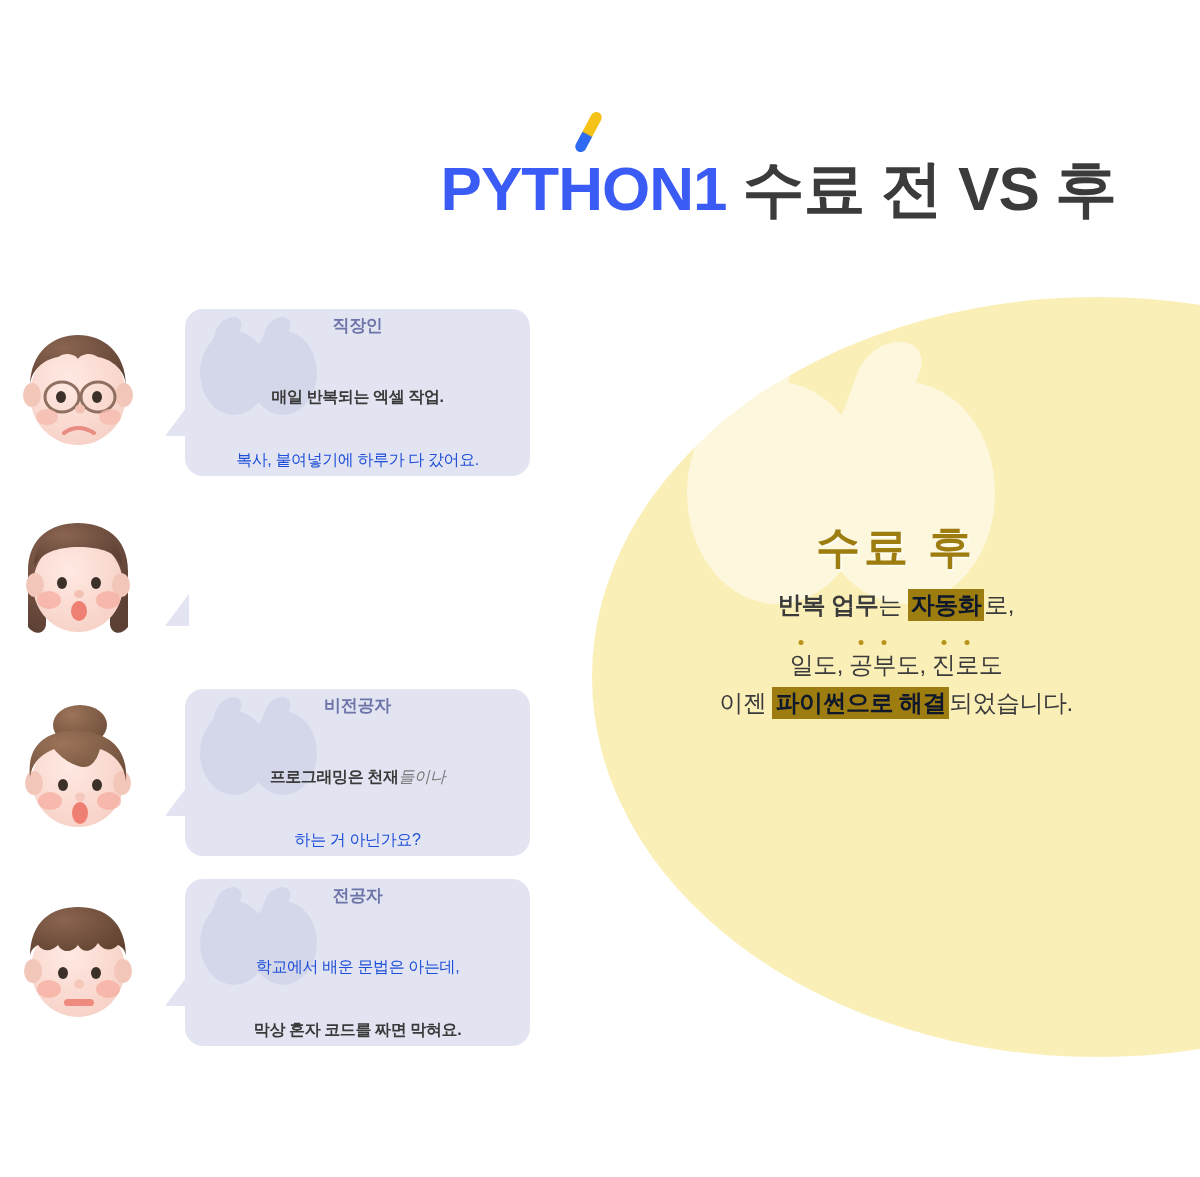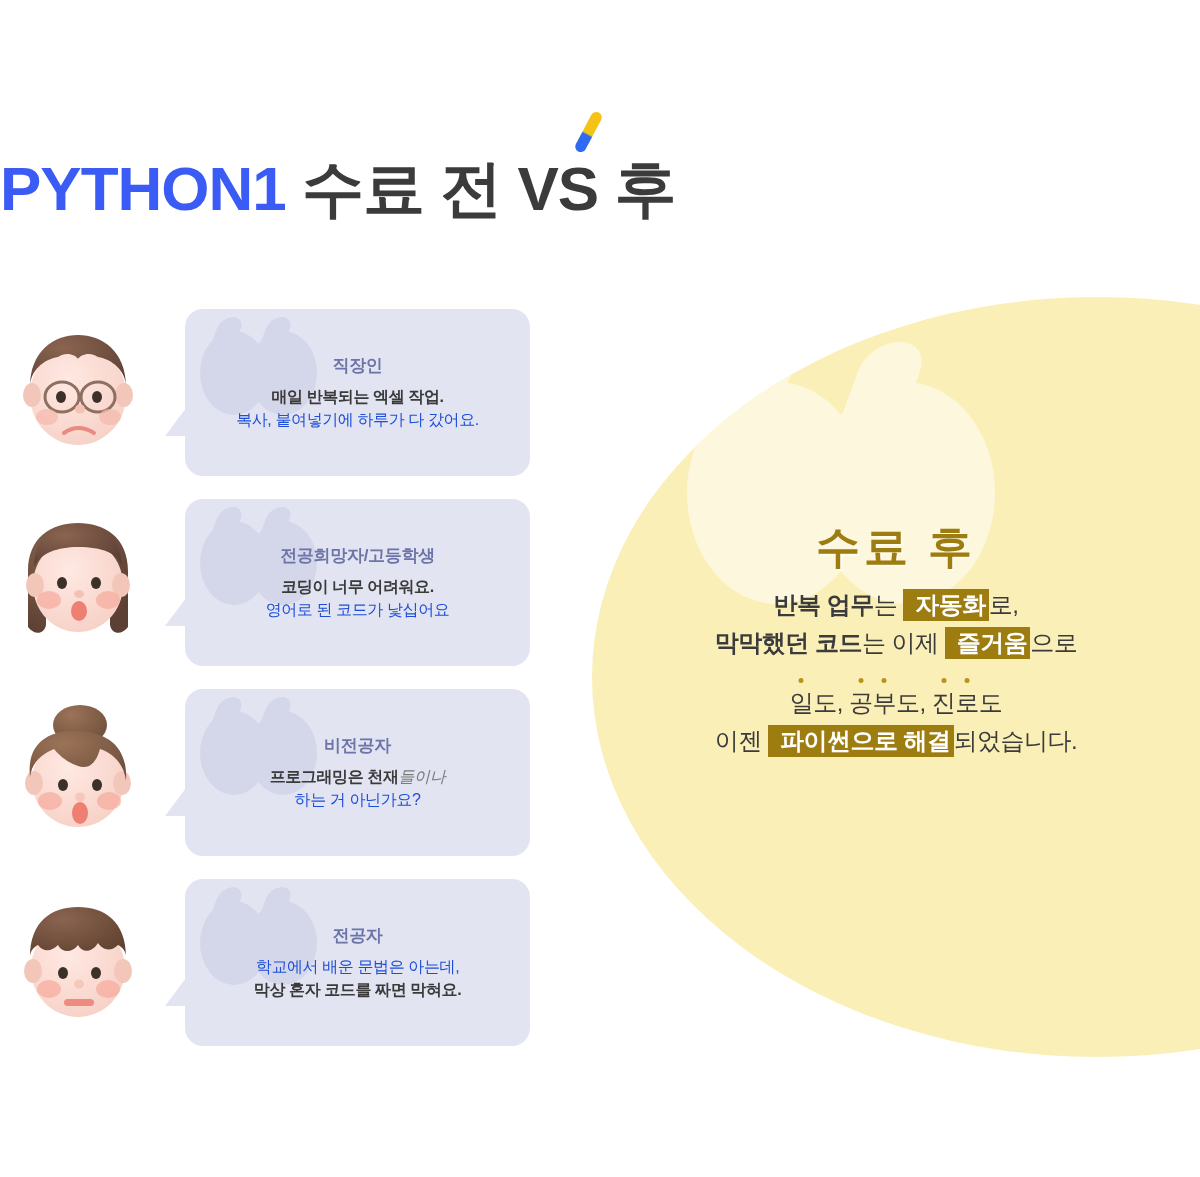--- a/index.html
+++ b/index.html
@@ -7,21 +7,21 @@
     width:1200px; height:1177px;
     background:#ffffff;
     font-family:"Liberation Sans","DejaVu Sans",sans-serif;
     overflow:hidden;
   }
   .page { position:relative; width:1200px; height:1177px; background:#fff; overflow:hidden; }
 
   
   .title-wrap {
     position:absolute; top:158px; left:0; width:1116px;
-    text-align:left; white-space:nowrap;
+    text-align:right; white-space:nowrap;
   }
   .title-accent {
     position:absolute; left:583px; top:-48px;
     width:11px; height:44px; border-radius:6px;
     transform:rotate(28deg);
     background:linear-gradient(to top, #2f6bf2 0%, #2f6bf2 42%, #f5c318 46%, #f5c318 100%);
   }
   .title {
     font-size:62px; font-weight:bold; letter-spacing:-1px;
     line-height:1; color:#3b3b3b;
@@ -62,22 +62,22 @@
     text-shadow:2px 2px 0 rgba(255,255,255,0.55);
     margin-bottom:24px;
   }
   .panel-line {
     font-size:24px; font-weight:bold; color:#3b3b3b;
     line-height:1.0; white-space:nowrap; margin-bottom:14px;
     letter-spacing:-0.5px;
   }
   .panel-line.light { font-weight:normal; }
   .panel-line .hl {
-    background:#9d7c10; color:#ffffff; font-weight:bold;
-    padding:2px 3px 3px 12px;
+    background:#9d7c10; color:#0f172a; font-weight:bold;
+    padding:2px 3px 3px 3px;
   }
   .panel-line .reg { font-weight:normal; }
   .spacer-gap { height:22px; }
   .dotted {
     display:inline-block;
   }
   .dotted .dch {
     position:relative; display:inline-block;
   }
   .dotted .dch::before {
@@ -106,21 +106,21 @@
   .bq .qt {
     position:absolute; top:0; width:24px; height:33px;
     background:#d4d7ea; transform:skewX(-20deg); border-radius:12px 12px 0 0;
   }
   .bq .qt.a { left:15px; }
   .bq .qt.b { left:64px; }
 
   .bubble-inner {
     position:relative; z-index:2; height:100%;
     display:flex; flex-direction:column; align-items:center; justify-content:center;
-    padding:0 14px; text-align:center;
+    padding:0 14px; text-align:center;gap:40px;
   }
   .role {
     font-size:17px; font-weight:bold; color:#6d74a8;
     margin-bottom:8px; letter-spacing:-0.3px;
   }
   .quote-l {
     font-size:16px; line-height:1.45; color:#1d4ed8;
     letter-spacing:-0.4px; white-space:nowrap;
   }
   .quote-l.b { font-weight:bold; color:#3a3a3a; }
@@ -149,23 +149,20 @@
     </div>
   </div>
 
   <div class="panel-content">
     <div class="panel-heading">수료 후</div>
 
     <div class="panel-line">
       <span>반복 업무</span><span class="reg">는 </span><span class="hl">자동화</span><span class="reg">로,</span>
     </div>
 
-    <div class="panel-line">
-      <span>막막했던 코드</span><span class="reg">는 이제 </span><span class="hl">즐거움</span><span class="reg">으로</span>
-    </div>
 
     <div class="spacer-gap"></div>
 
     <div class="panel-line light">
       <span class="dotted"><span class="dch">일</span>도, <span class="dch">공</span><span class="dch">부</span>도, <span class="dch">진</span><span class="dch">로</span>도</span>
     </div>
 
     <div class="panel-line">
       <span class="reg">이젠 </span><span class="hl">파이썬으로 해결</span><span class="reg">되었습니다.</span>
     </div>
@@ -232,33 +229,20 @@
       <path d="M20 52 C20 22 42 10 64 10 C86 10 108 22 108 52 C104 38 88 32 64 32 C44 32 26 38 20 52 Z" fill="url(#hr2)"></path>
       <ellipse cx="48" cy="68" rx="5" ry="6" fill="#3b3129"></ellipse>
       <ellipse cx="82" cy="68" rx="5" ry="6" fill="#3b3129"></ellipse>
       <ellipse cx="65" cy="79" rx="5" ry="4" fill="#f3c2b4"></ellipse>
       <ellipse cx="35" cy="85" rx="12" ry="9" fill="#f6a99c" opacity="0.7"></ellipse>
       <ellipse cx="94" cy="85" rx="12" ry="9" fill="#f6a99c" opacity="0.7"></ellipse>
       <ellipse cx="65" cy="96" rx="8" ry="10" fill="#ef7f72"></ellipse>
     </svg>
   </div>
   <div class="bubble-tail" style="top:594px;"></div>
-  <div class="bubble" style="top:499px;">
-    <div class="bq">
-      <span class="qt a"></span>
-        <span class="qt b"></span>
-      <span class="qc a"></span>
-        <span class="qc b"></span>
-    </div>
-    <div class="bubble-inner">
-      <div class="role">전공희망자/고등학생</div>
-      <div class="quote-l b">코딩이 너무 어려워요.</div>
-      <div class="quote-l">영어로 된 코드가 낯십어요</div>
-    </div>
-  </div>
 
   <div class="avatar" style="top:705px;">
     <svg viewBox="0 0 128 128">
       <defs>
         <radialGradient id="sk3" cx="40%" cy="35%" r="75%">
             <stop offset="0%" stop-color="#ffe9e3"></stop>
             <stop offset="100%" stop-color="#f6cfc4"></stop>
           </radialGradient>
         <radialGradient id="hr3" cx="35%" cy="25%" r="80%">
             <stop offset="0%" stop-color="#9b7358"></stop>

